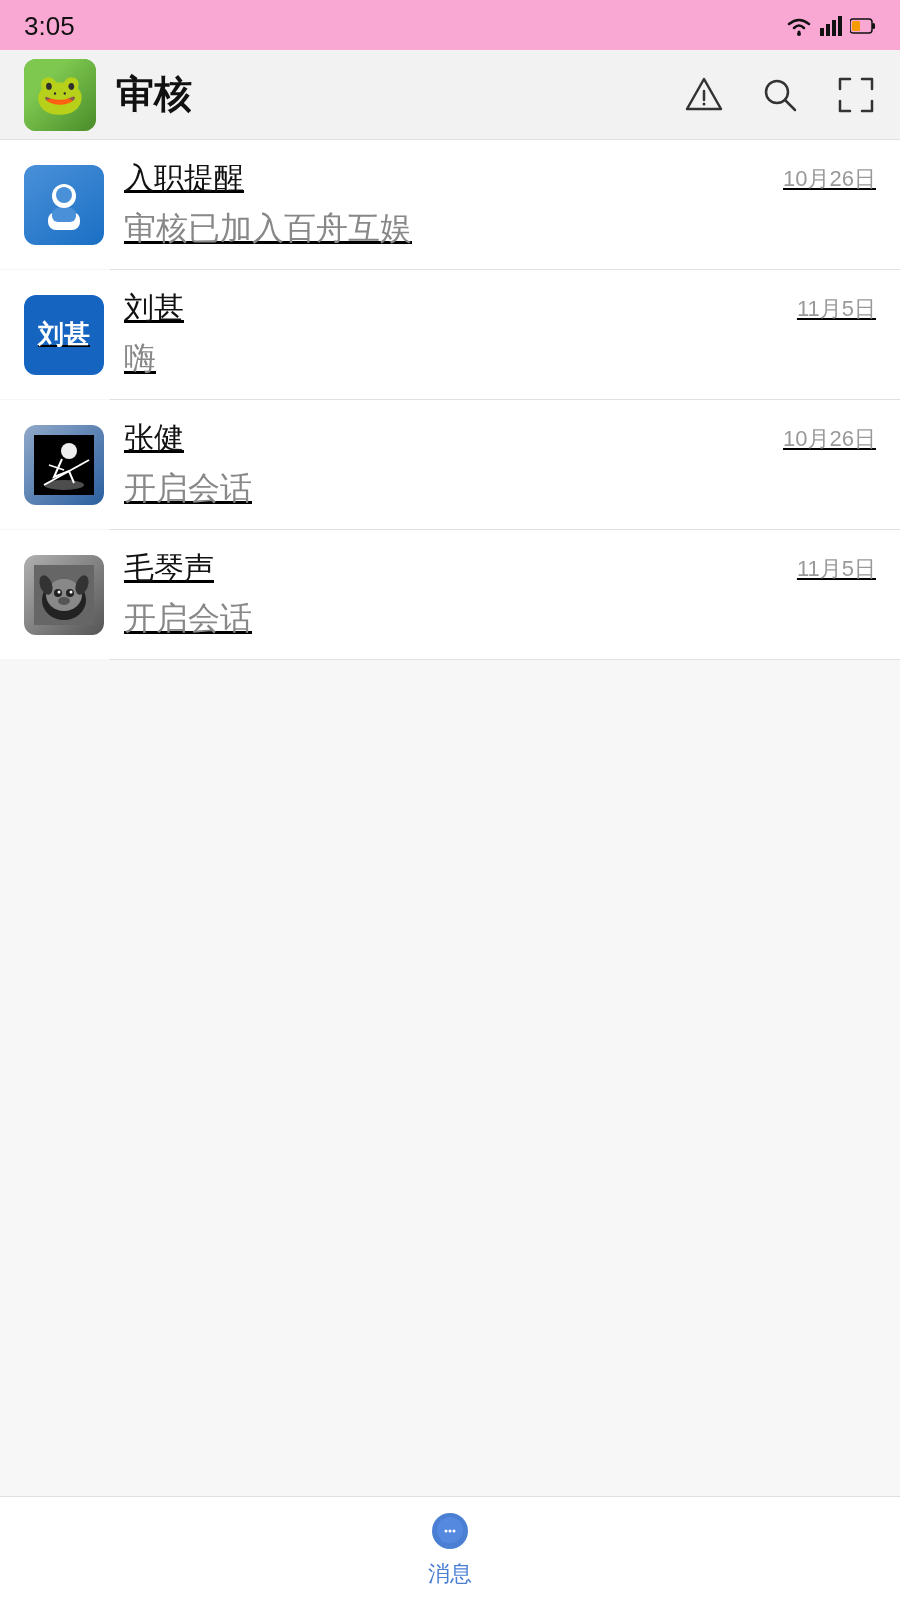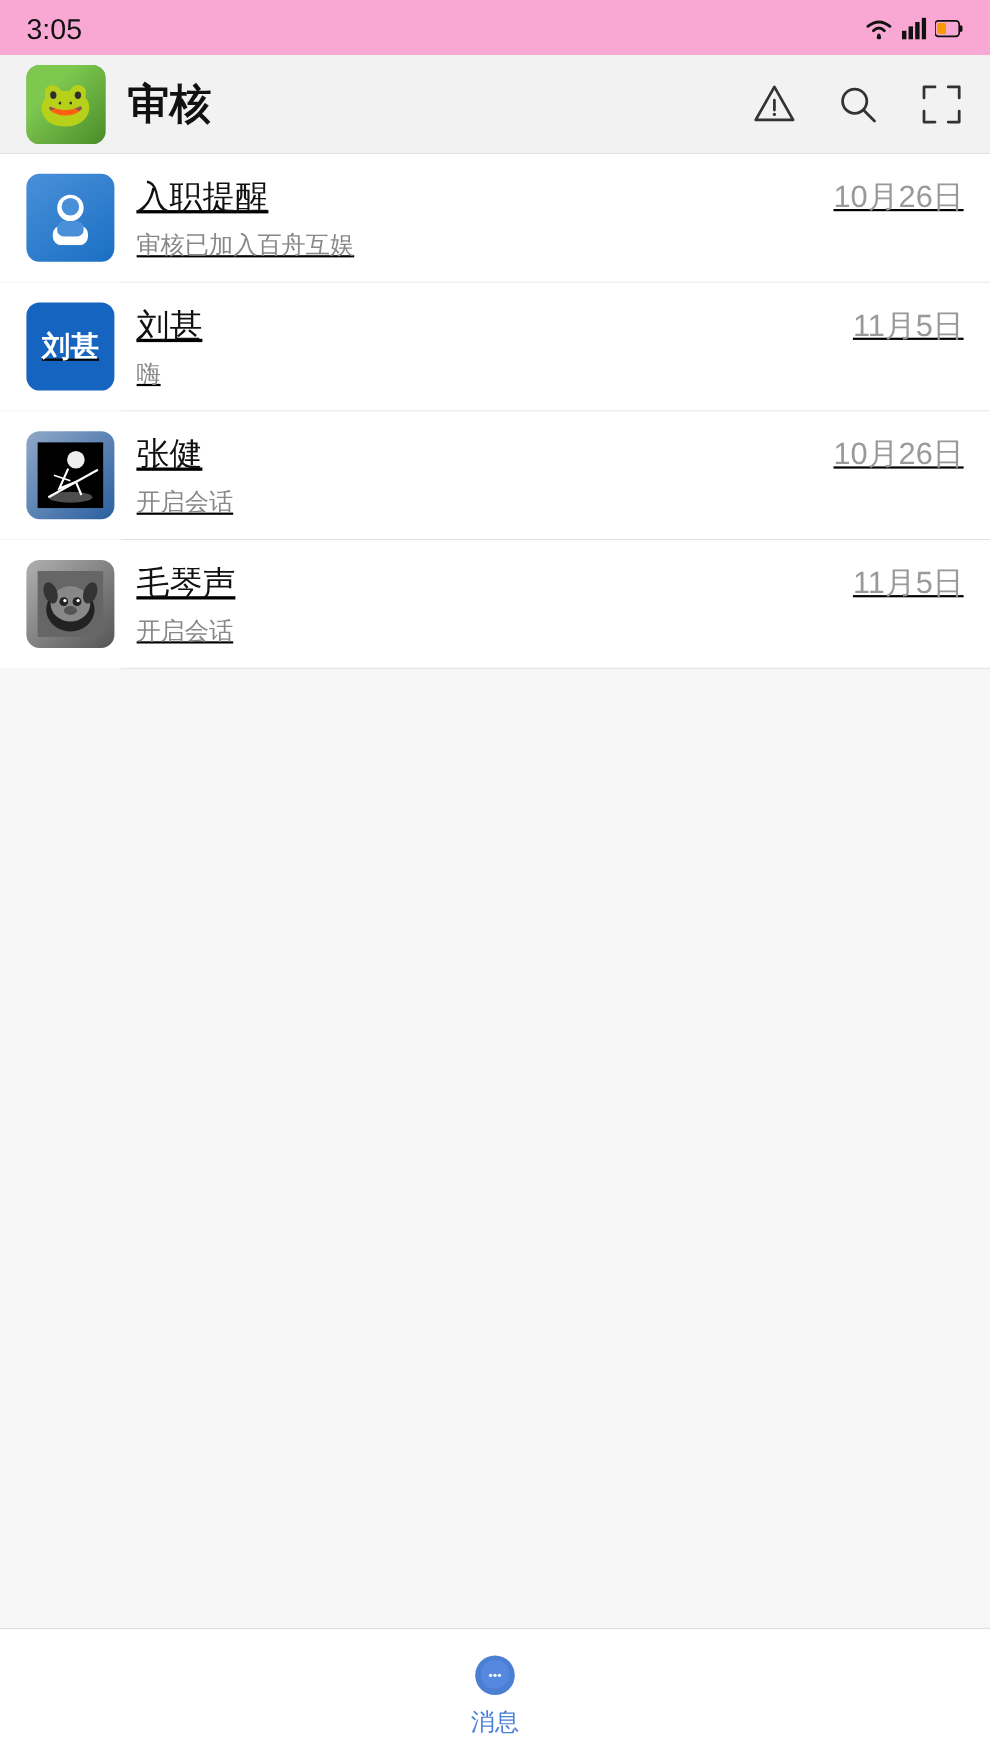--- a/index.html
+++ b/index.html
@@ -141,36 +141,36 @@
       display: flex;
       justify-content: space-between;
       align-items: center;
     }
     .chat-name {
       font-size: 30px;
       font-weight: 500;
       color: #111;
     }
     .chat-time {
-      font-size: 28px;
+      font-size: 22px;
       color: #999;
       flex-shrink: 0;
     }
     .chat-preview {
-      font-size: 22px;
+      font-size: 32px;
       color: #888;
       white-space: nowrap;
       overflow: hidden;
       text-overflow: ellipsis;
     }
 
     
     .bottom-nav {
       display: flex;
-      height: 120px;
+      height: 104px;
       background: #fff;
       border-top: 1px solid #e0e0e0;
       align-items: center;
     }
     .nav-item {
       flex: 1;
       display: flex;
       flex-direction: column;
       align-items: center;
       justify-content: center;

